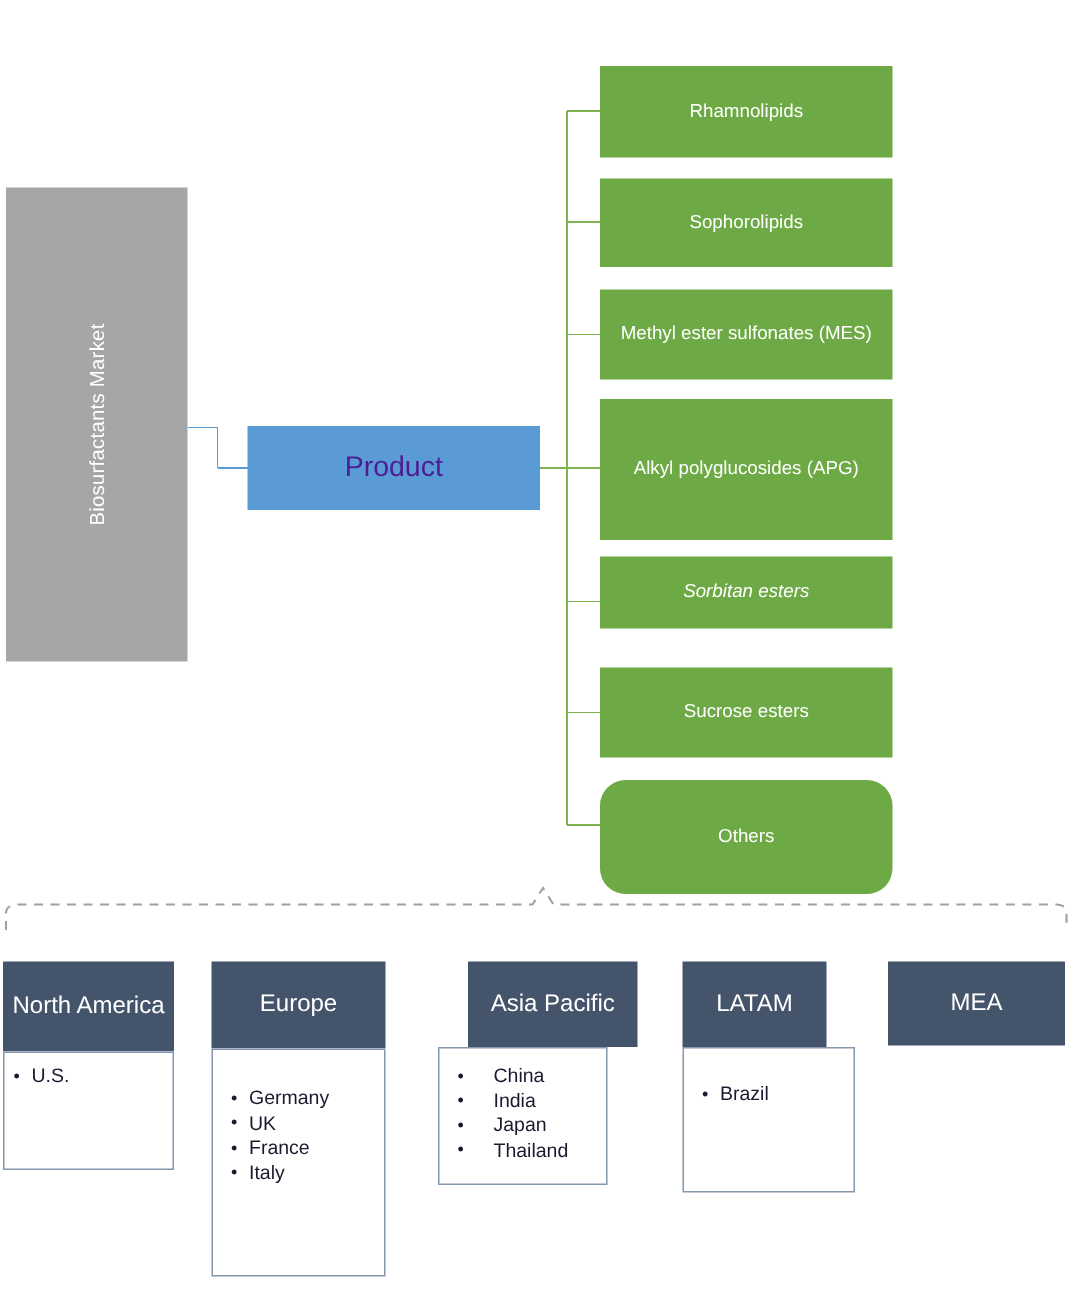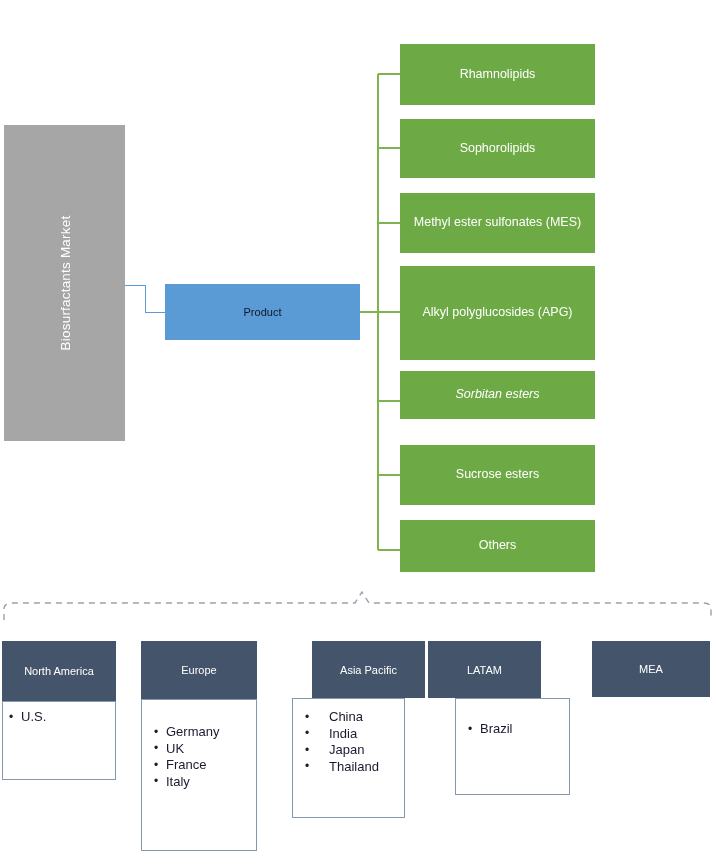--- a/index.html
+++ b/index.html
@@ -42,22 +42,22 @@
   }
 
   
   .product-box {
     position: absolute;
     left: 165px;
     top: 284px;
     width: 195px;
     height: 56px;
     background: #5b9bd5;
-    color: #0f172a;
-    font-size: 11px;
+    color: #4c1d95;
+    font-size: 19px;
     display: flex;
     align-items: center;
     justify-content: center;
     box-sizing: border-box;
   }
 
   
   .leaf-box {
     position: absolute;
     left: 400px;
@@ -84,21 +84,21 @@
     pointer-events: none;
   }
 
   
   .region-card {
     position: absolute;
   }
   .region-head {
     background: #44546a;
     color: #ffffff;
-    font-size: 11px;
+    font-size: 16px;
     display: flex;
     align-items: center;
     justify-content: center;
     box-sizing: border-box;
     width: 100%;
     height: 100%;
     text-align: center;
   }
   .region-body {
     position: absolute;
@@ -186,21 +186,21 @@
   </div>
   <div class="leaf-box" style="top:193px;height:60px;">
     <span>Methyl ester sulfonates (MES)</span>
   </div>
   <div class="leaf-box" style="top:371px;height:48px;font-style:italic;">
     <span>Sorbitan esters</span>
   </div>
   <div class="leaf-box" style="top:445px;height:60px;">
     <span>Sucrose  esters</span>
   </div>
-  <div class="leaf-box" style="top:520px;height:52px;">
+  <div class="leaf-box" style="top:520px;height:76px;border-radius:17px;">
     <span>Others</span>
   </div>
 
   <div class="region-card" style="left:2px;top:641px;width:114px;height:60px;">
     <div class="region-head">North America</div>
   </div>
   <div class="region-body" style="left:2px;top:701px;width:114px;height:79px;padding:7px 4px 0 4px;">
     <ul>
         <li>U.S.</li>
       </ul>
@@ -214,30 +214,30 @@
         <li>Germany</li>
         <li>UK</li>
         <li>France</li>
         <li>Italy</li>
       </ul>
   </div>
 
   <div class="region-card" style="left:292px;top:641px;width:113px;height:57px;padding-left:20px;">
     <div class="region-head">Asia Pacific</div>
   </div>
-  <div class="region-body indent" style="left:292px;top:698px;width:113px;height:120px;padding:10px 4px 0 0;">
+  <div class="region-body indent" style="left:292px;top:698px;width:113px;height:92px;padding:10px 4px 0 0;">
     <ul>
         <li>China</li>
         <li>India</li>
         <li>Japan</li>
         <li>Thailand</li>
       </ul>
   </div>
 
-  <div class="region-card" style="left:428px;top:641px;width:113px;height:57px;">
+  <div class="region-card" style="left:455px;top:641px;width:96px;height:57px;">
     <div class="region-head">LATAM</div>
   </div>
   <div class="region-body" style="left:455px;top:698px;width:115px;height:97px;padding:22px 4px 0 10px;">
     <ul>
         <li>Brazil</li>
       </ul>
   </div>
 
   <div class="region-card" style="left:592px;top:641px;width:118px;height:56px;">
     <div class="region-head">MEA</div>

